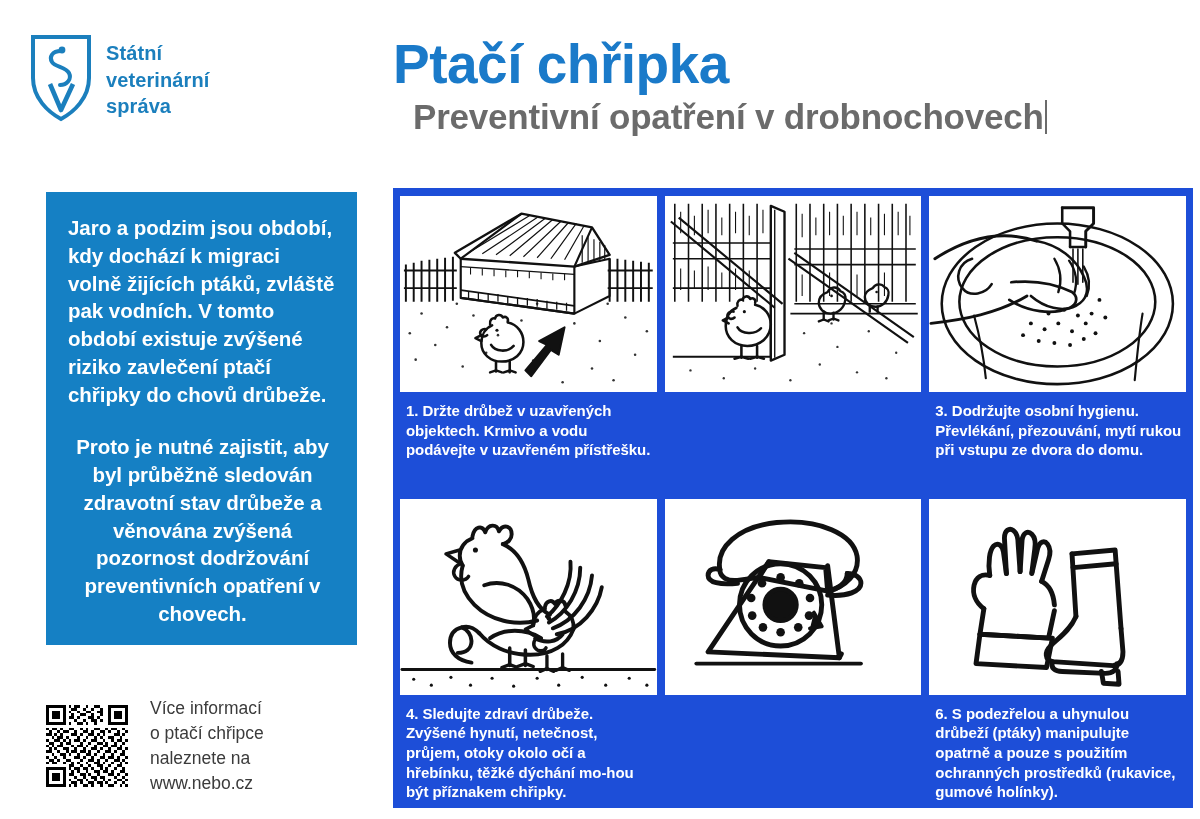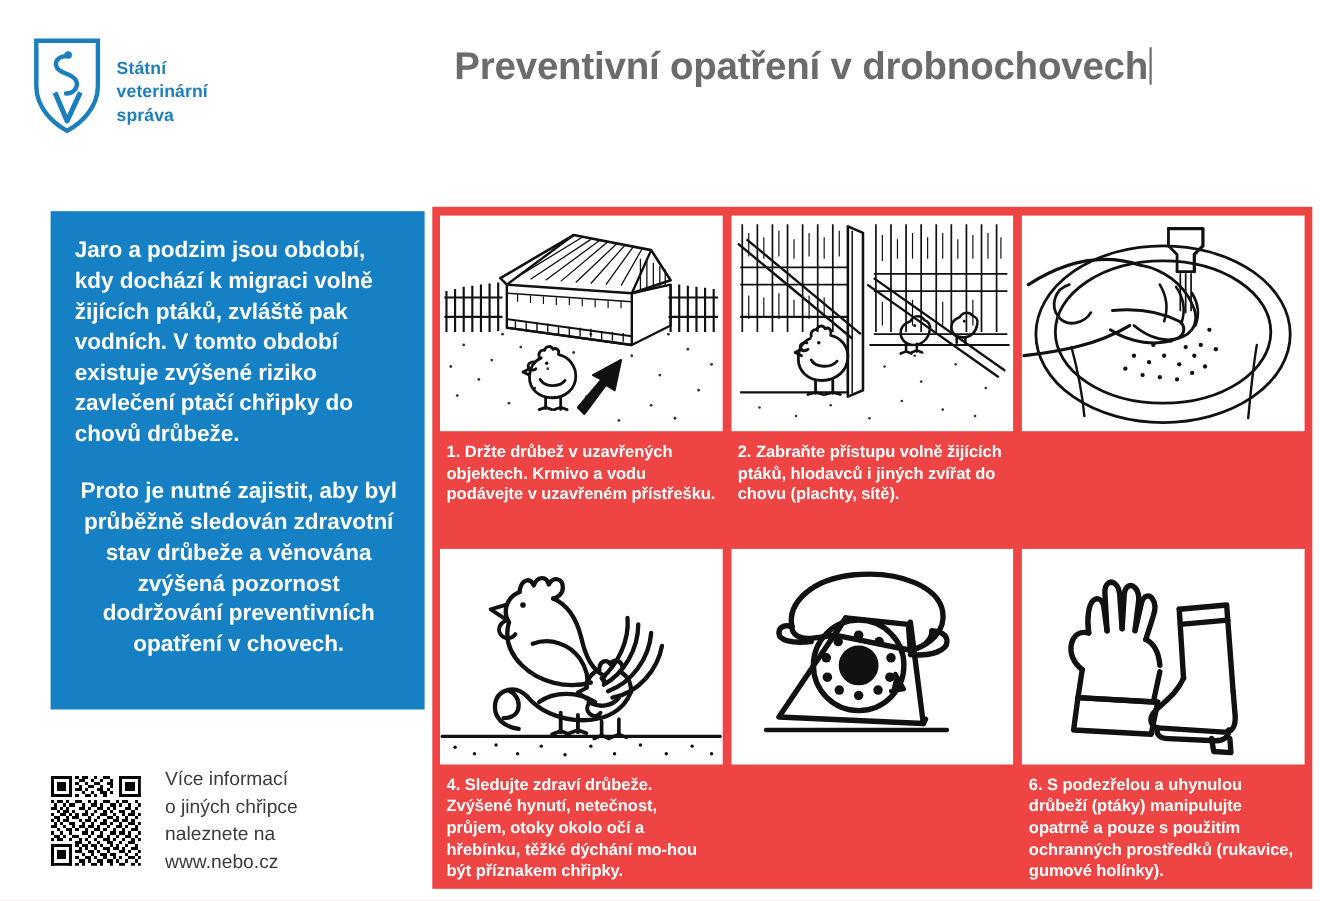--- a/index.html
+++ b/index.html
@@ -10,23 +10,23 @@
     position: relative;
     overflow: hidden;
   }
 
   
   .header { position: absolute; left: 0; top: 0; width: 1200px; height: 178px; }
 
   .logo-wrap { position: absolute; left: 30px; top: 34px; display: flex; align-items: flex-start; }
   .logo-shield { width: 62px; height: 88px; flex: none; }
   .logo-text {
-    margin-left: 14px; margin-top: 18px;
+    margin-left: 14px; margin-top: 6px;
     color: #1b7fbd;
-    font-size: 16px; font-weight: 700; line-height: 1.33;
+    font-size: 20px; font-weight: 700; line-height: 1.33;
     letter-spacing: .1px;
   }
   .logo-text div { white-space: nowrap; }
 
   .titles { position: absolute; left: 393px; top: 36px; }
   .poster-title {
     color: #1a7ac9;
     font-size: 55px; font-weight: 700;
     letter-spacing: -0.5px;
     line-height: 1.02;
@@ -41,21 +41,21 @@
     margin-left: 20px;
   }
   .caret {
     display: inline-block; width: 2px; height: 34px;
     background: #6b6b6b; vertical-align: -5px; margin-left: 1px;
   }
 
   
   .intro-panel {
     position: absolute; left: 46px; top: 192px;
-    width: 340px; height: 453px;
+    width: 311px; height: 453px;
     background: #1580c4;
     padding: 22px 20px 0 22px;
   }
   .intro-p {
     color: #ffffff;
     font-size: 20.5px; font-weight: 700; line-height: 1.355;
     letter-spacing: -0.05px;
   }
   .intro-p + .intro-p { margin-top: 25px; text-align: center; }
 
@@ -65,21 +65,21 @@
   .footer-text {
     margin-left: 22px; margin-top: 0px;
     color: #3b3b3b; font-size: 17.5px; line-height: 1.42; font-weight: 400;
   }
   .footer-text div { white-space: nowrap; }
 
   
   .grid-panel {
     position: absolute; left: 393px; top: 188px;
     width: 800px; height: 620px;
-    background: #ef4444;
+    background: #1d4ed8;
     padding: 8px 7px 6px 7px;
     display: grid;
     grid-template-columns: repeat(3, 1fr);
     grid-template-rows: repeat(2, 1fr);
     column-gap: 8px; row-gap: 4px;
   }
   .cell { display: flex; flex-direction: column; }
   .art {
     background: #ffffff;
     height: 196px;
@@ -108,20 +108,21 @@
       <path d="M20 50 L31 76 L43 50" fill="none" stroke="#1b7fbd" stroke-width="4.6" stroke-linejoin="round"></path>
     </svg>
     <div class="logo-text">
       <div>Státní</div>
       <div>veterinární</div>
       <div>správa</div>
     </div>
   </div>
 
   <div class="titles">
+    <div class="poster-title">Ptačí chřipka</div>
     <div class="poster-subtitle"><span>Preventivní opatření v drobnochovech</span><span class="caret"></span></div>
   </div>
 
 </div>
 
 <div class="intro-panel">
   <div class="intro-p">Jaro a podzim jsou období, kdy dochází k migraci volně žijících ptáků, zvláště pak vodních. V tomto období existuje zvýšené riziko zavlečení ptačí chřipky do chovů drůbeže.</div>
   <div class="intro-p">Proto je nutné zajistit, aby byl průběžně sledován zdravotní stav drůbeže a věnována zvýšená pozornost dodržování preventivních opatření v chovech.</div>
 </div>
 
@@ -354,21 +355,21 @@
         <rect x="13" y="28" width="2" height="1"></rect>
         <rect x="16" y="28" width="1" height="1"></rect>
         <rect x="19" y="28" width="1" height="1"></rect>
         <rect x="22" y="28" width="2" height="1"></rect>
         <rect x="26" y="28" width="1" height="1"></rect>
         <rect x="28" y="28" width="1" height="1"></rect>
     </g>
   </svg>
   <div class="footer-text">
     <div>Více informací</div>
-    <div>o jiných chřipce</div>
+    <div>o ptačí chřipce</div>
     <div>naleznete na</div>
     <div>www.nebo.cz</div>
   </div>
 </div>
 
 <div class="grid-panel">
 
   <div class="cell">
     <div class="art">
       <svg viewBox="0 0 262 196">
@@ -524,21 +525,20 @@
           <circle cx="170" cy="100" r="1.4" fill="#111" stroke="none"></circle>
 
           <g stroke-width="2.4" stroke-linecap="round">
             <path d="M212 92 c3 -5 9 -5 12 -1 c3 1 5 4 4 8 c-1 7 -6 12 -13 12 c-6 0 -11 -4 -11 -10 c0 -4 3 -7 8 -9"></path>
             <path d="M209 110 v6 M217 111 v5"></path>
           </g>
           <circle cx="216" cy="96" r="1.3" fill="#111" stroke="none"></circle>
         </g>
       </svg>
     </div>
-    <div class="cap">2. Zabraňte přístupu volně žijících ptáků, hlodavců i jiných zvířat do chovu (plachty, sítě).</div>
   </div>
 
   <div class="cell">
     <div class="art">
       <svg viewBox="0 0 262 196">
         <g fill="none" stroke="#111" stroke-width="2.6" stroke-linejoin="round" stroke-linecap="round">
 
           <ellipse cx="131" cy="108" rx="118" ry="82"></ellipse>
 
           <ellipse cx="131" cy="106" rx="100" ry="66"></ellipse>
@@ -584,20 +584,21 @@
               <circle cx="152" cy="120" r="2"></circle>
             <circle cx="122" cy="118" r="2"></circle>
               <circle cx="138" cy="114" r="2"></circle>
               <circle cx="166" cy="118" r="2"></circle>
             <circle cx="174" cy="104" r="2"></circle>
               <circle cx="180" cy="122" r="2"></circle>
           </g>
         </g>
       </svg>
     </div>
+    <div class="cap">3. Dodržujte osobní hygienu. Převlékání, přezouvání, mytí rukou při vstupu ze dvora do domu.</div>
   </div>
 
   <div class="cell">
     <div class="art">
       <svg viewBox="0 0 262 196">
         <g fill="none" stroke="#111" stroke-width="4" stroke-linejoin="round" stroke-linecap="round">
 
           <path d="M74 36 c2 -10 10 -12 13 -4 c3 -9 12 -9 14 -1 c4 -8 13 -6 13 3 c0 5 -4 9 -9 10"></path>
 
           <path d="M74 38 c-8 3 -13 10 -13 18 c0 4 1 7 3 10"></path>

